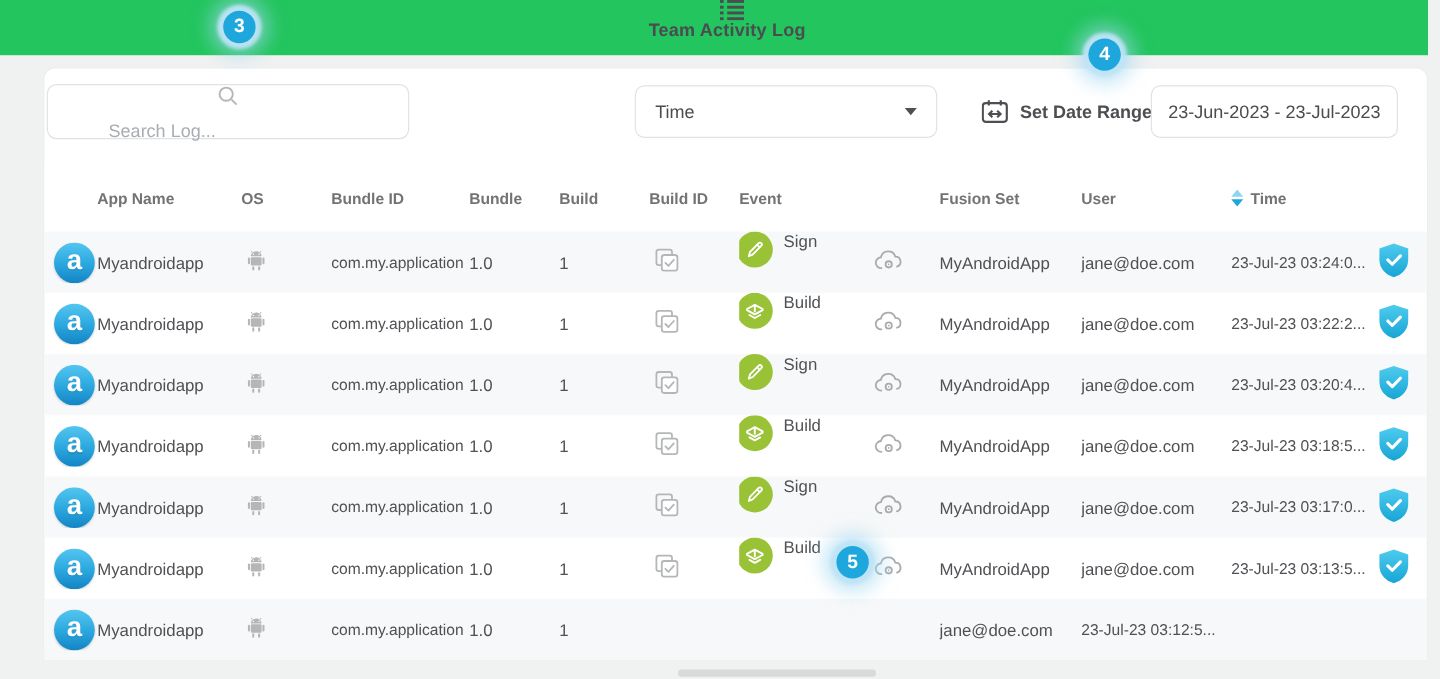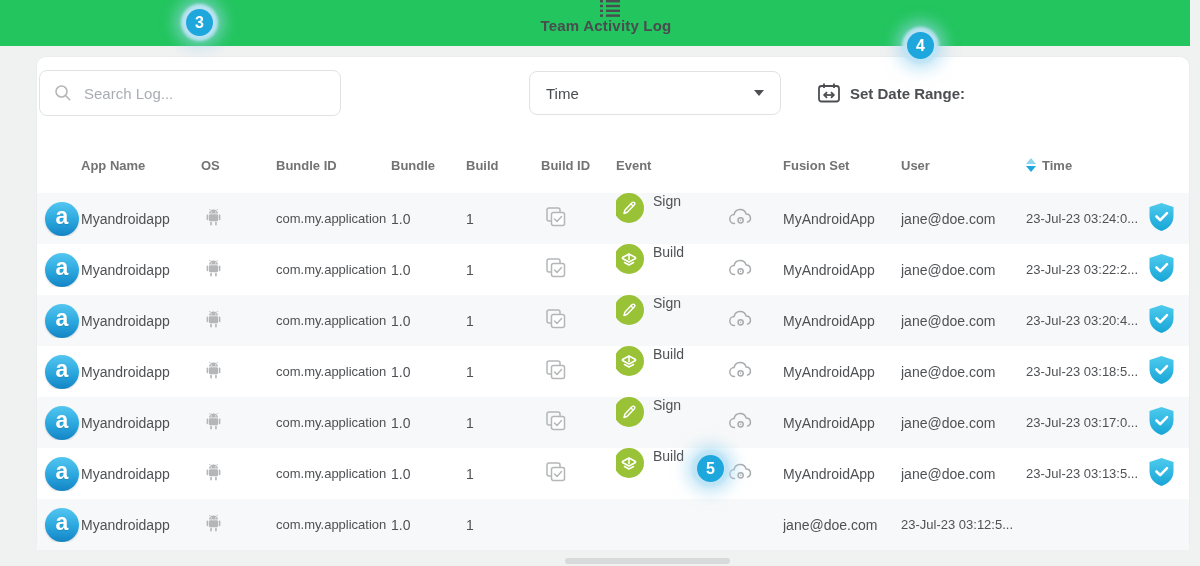--- a/index.html
+++ b/index.html
@@ -29,21 +29,21 @@
   
   .card {
     position:absolute; left:36px; top:56px; width:1154px; height:494px;
     background:#fff; border:1px solid #ebedee; border-radius:10px;
   }
 
   
   .search-box {
     position:absolute; left:2px; top:13px; width:302px; height:46px;
     border:1px solid #dfe3e6; border-radius:8px; background:#fff;
-    display:flex; align-items:center; padding:0 14px; gap:12px;
+    display:flex; align-items:center; padding:0 14px; gap:12px;flex-direction:column;
   }
   .search-box input {
     border:none; outline:none; flex:1; font-family:"Liberation Sans",sans-serif;
     font-size:15px; color:#4d4f53; background:transparent;
   }
   .search-box input::placeholder { color:#a9adb3; }
   .sort-group { position:absolute; left:374px; top:13px; height:46px; display:flex; align-items:center; gap:10px; }
   .tool-label { font-size:15px; font-weight:700; color:#4c4e51; }
   .select-box {
     position:absolute; left:492px; top:14px; width:252px; height:44px;
@@ -153,20 +153,23 @@
         <line x1="6" y1="0.5" x2="6" y2="5"></line>
           <line x1="16" y1="0.5" x2="16" y2="5"></line>
         <line x1="6.5" y1="12" x2="15.5" y2="12"></line>
         <polyline points="9,9.2 6.2,12 9,14.8"></polyline>
           <polyline points="13,9.2 15.8,12 13,14.8"></polyline>
       </svg>
     </span>
     <span class="tool-label">Set Date Range:</span>
   </div>
 
+  <div class="date-box">
+    <span>23-Jun-2023 - 23-Jul-2023</span>
+  </div>
 
   <div class="table">
     <div class="thead">
       <div class="td"></div>
       <div class="td">App Name</div>
       <div class="td">OS</div>
       <div class="td">Bundle ID</div>
       <div class="td">Bundle</div>
       <div class="td">Build</div>
       <div class="td">Build ID</div>

